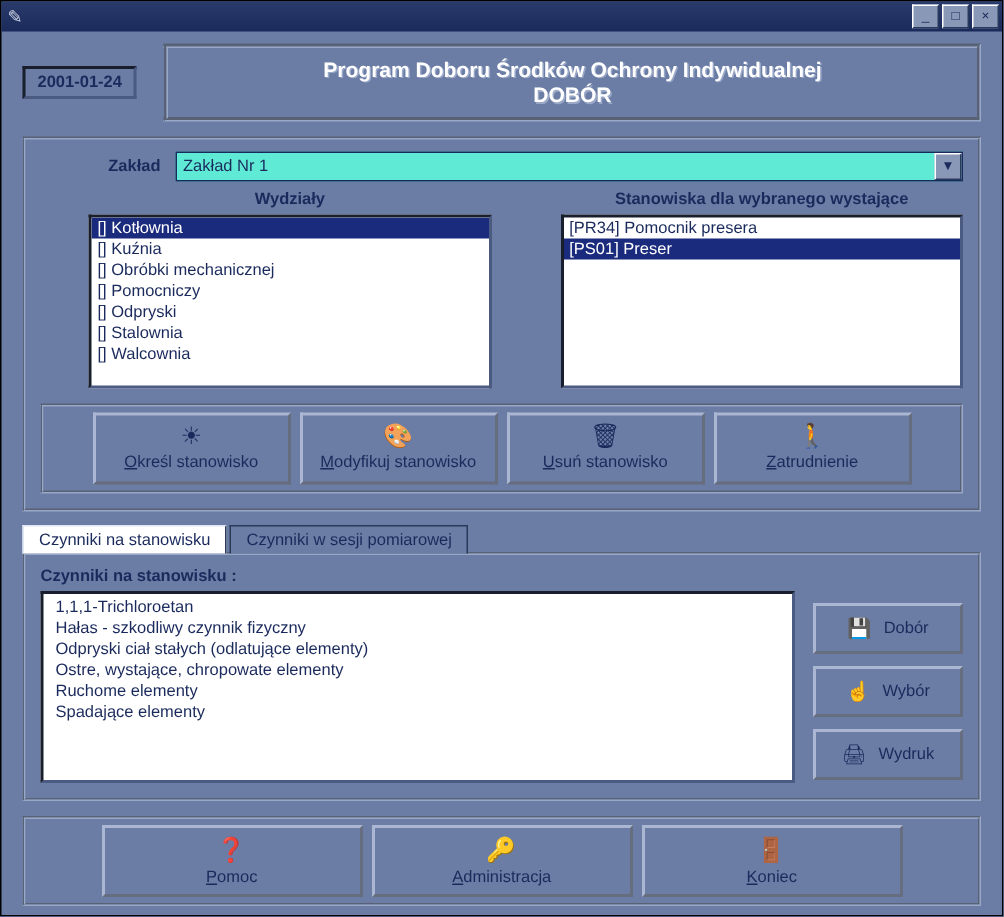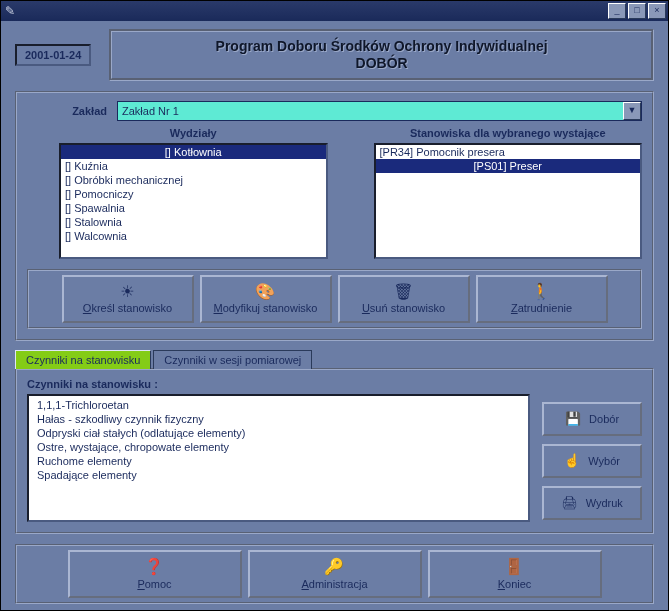--- a/index.html
+++ b/index.html
@@ -61,21 +61,21 @@
   }
   .banner {
     flex: 1;
     background: #6b7da5;
     border: 3px groove #9aa8c8;
     text-align: center;
     padding: 6px 4px;
     margin-left: 8px;
   }
   .banner-text {
-    color: #0f172a;
+    color: #ffffff;
     font-weight: bold;
     font-size: 14px;
     text-shadow: 1px 1px 0 #9aa8c8;
     line-height: 1.2;
   }
   .panel {
     border: 2px groove #9aa8c8;
     padding: 8px 10px 10px 10px;
     margin-bottom: 8px;
   }
@@ -118,21 +118,20 @@
     overflow: hidden;
     color: #1a2a5c;
   }
   .list-item {
     padding: 1px 4px;
     white-space: nowrap;
   }
   .list-item.selected {
     background: #1a2a7c;
     color: #fff;
-    text-align: center;
   }
   .btn-row {
     display: flex;
     justify-content: center;
     gap: 6px;
     margin-top: 10px;
     border: 2px groove #9aa8c8;
     padding: 4px;
   }
   .big-btn {
@@ -159,21 +158,21 @@
     border: 1px solid #2a3a5a;
     border-bottom: none;
     padding: 3px 10px;
     color: #1a2a5c;
     margin-right: 2px;
     position: relative;
     top: 1px;
   }
   .tab.active {
     border-color: #dfe6f4 #2a3a5a #6b7da5 #dfe6f4;
-    background: #84cc16;
+    background: #ffffff;
     font-weight: normal;
   }
   .tab-pane {
     border: 2px groove #9aa8c8;
     padding: 8px 10px 10px 10px;
   }
   .czynniki-row {
     display: flex;
     gap: 12px;
     align-items: flex-start;
@@ -258,21 +257,21 @@
       </div>
 
       <div class="lists-row">
         <div class="list-col">
           <div class="list-header">Wydziały</div>
           <div class="listbox" id="wydzialy-list">
               <div class="list-item selected">[] Kotłownia</div>
               <div class="list-item">[] Kuźnia</div>
               <div class="list-item">[] Obróbki mechanicznej</div>
               <div class="list-item">[] Pomocniczy</div>
-              <div class="list-item">[] Spawalnia</div>
+              <div class="list-item">[] Odpryski</div>
               <div class="list-item">[] Stalownia</div>
               <div class="list-item">[] Walcownia</div>
             </div>
         </div>
         <div class="list-col">
           <div class="list-header">Stanowiska dla wybranego wystające</div>
           <div class="listbox" id="stanowiska-list">
               <div class="list-item">[PR34] Pomocnik presera</div>
               <div class="list-item selected">[PS01] Preser</div>
             </div>

